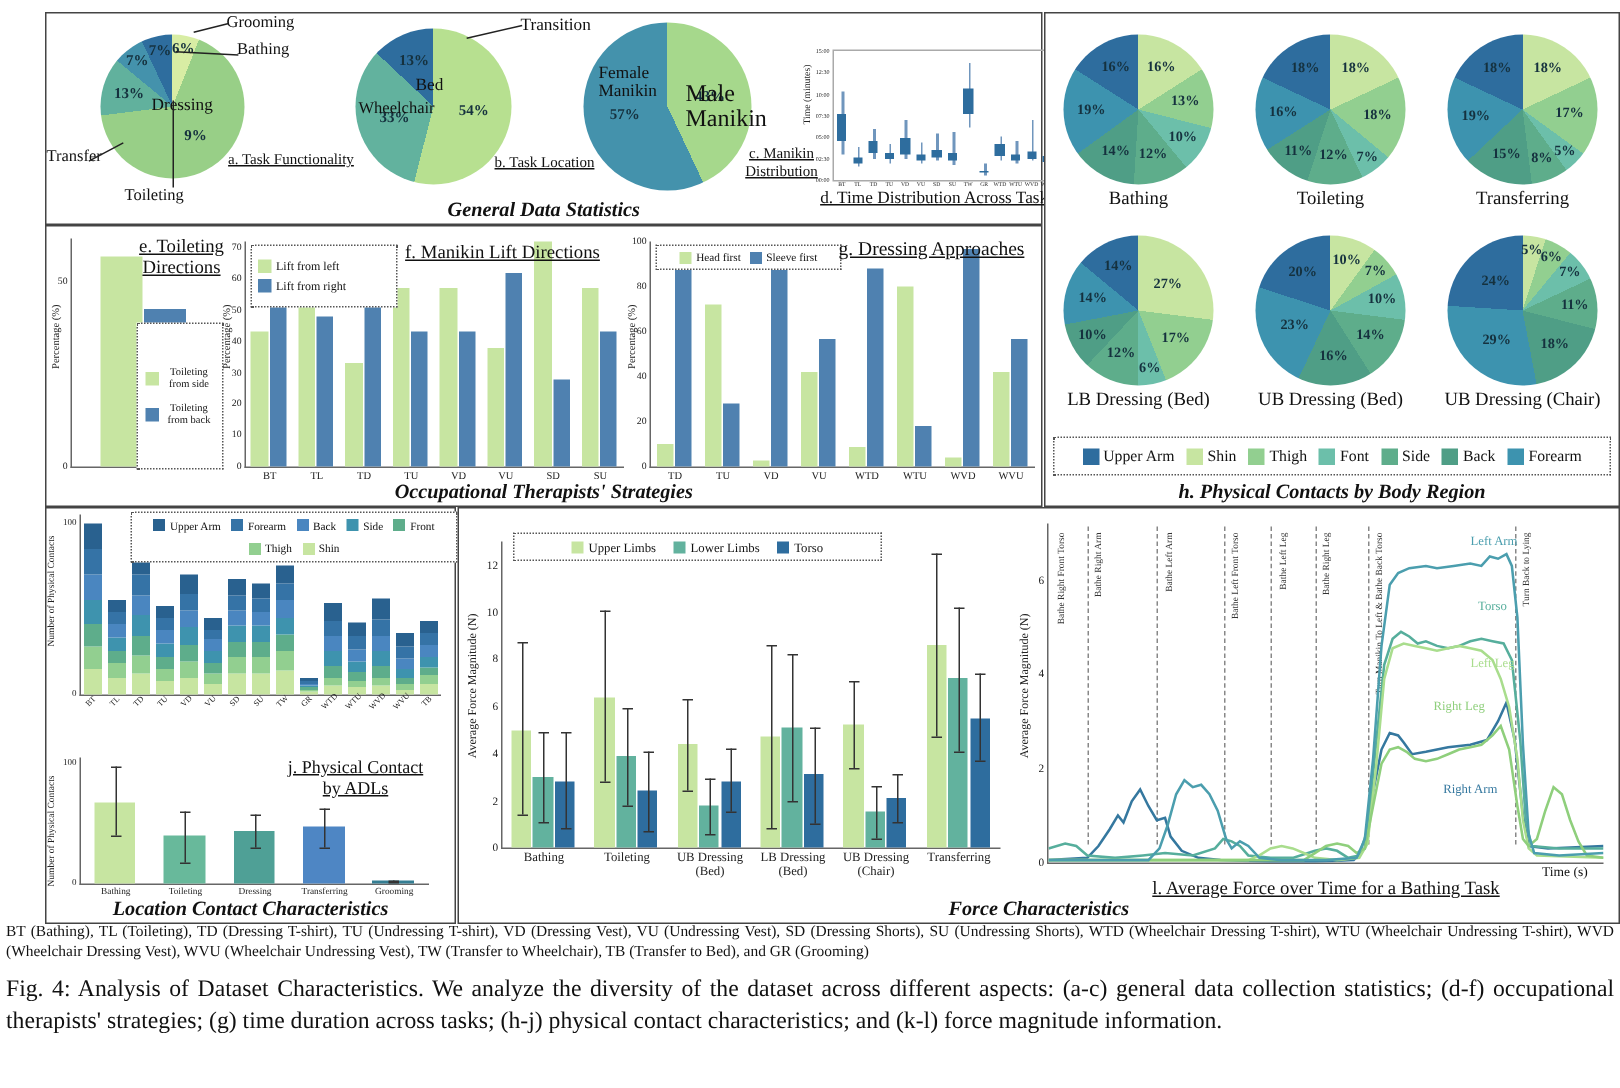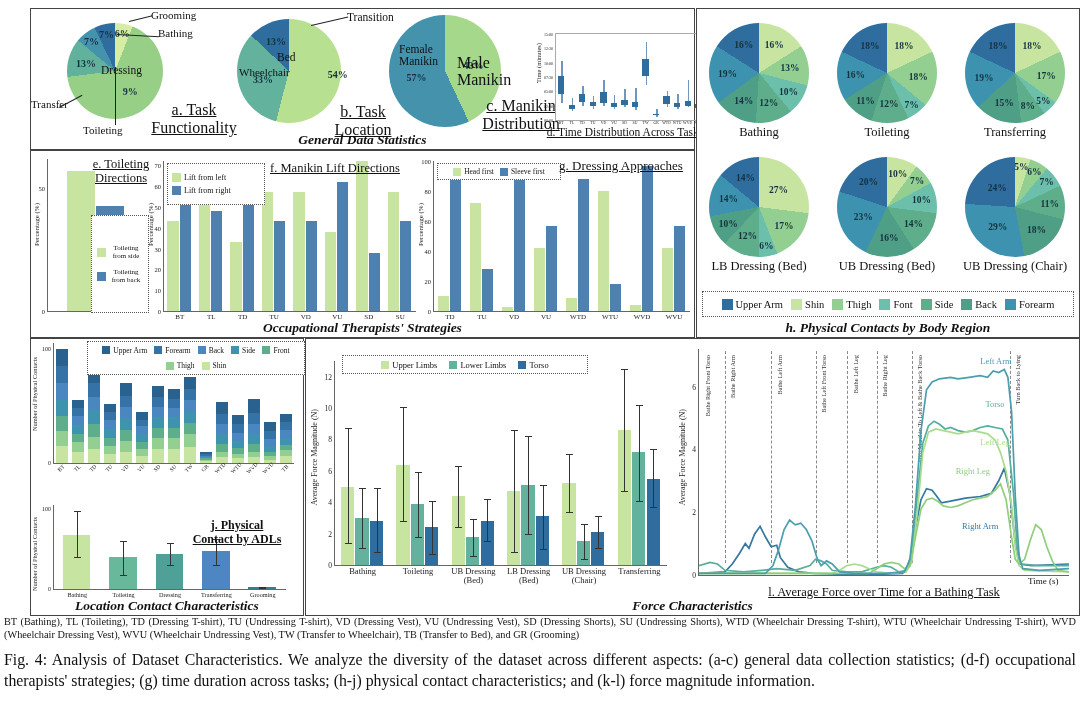--- a/index.html
+++ b/index.html
@@ -5,21 +5,21 @@
   html,body{margin:0;padding:0;background:#fff;}
   .fig{position:relative;width:1080px;height:725px;background:#fff;font-family:"Liberation Serif",serif;color:#111;overflow:hidden;}
   .panelbox{position:absolute;border:1px solid #444;background:#fff;}
   .chart{position:absolute;}
   .axis{border-left:1px solid #666;border-bottom:1px solid #666;}
   .frame{border:1px solid #aaa;}
   .pie{border-radius:50%;}
   .pct{position:absolute;transform:translate(-50%,-50%);font-weight:bold;font-size:10px;color:#15313e;white-space:nowrap;}
   .hpie .pct{font-size:9.5px;}
   .plabel{position:absolute;font-size:11px;line-height:1.05;}
-  .ptitle{position:absolute;font-size:16px;text-align:center;text-decoration:underline;line-height:1.15;}
+  .ptitle{position:absolute;font-size:10px;text-align:center;text-decoration:underline;line-height:1.15;}
   .boxcap{position:absolute;left:0;right:0;bottom:1px;text-align:center;font-weight:bold;font-style:italic;font-size:13.5px;}
   .ylab{position:absolute;writing-mode:vertical-rl;transform:rotate(180deg);font-size:7px;color:#222;}
   .ytick{position:absolute;left:-3px;transform:translate(-100%,-50%);font-size:6.5px;color:#222;white-space:nowrap;}
   .xtick{position:absolute;transform:translateX(-50%);font-size:7px;color:#222;white-space:nowrap;}
   .xtick.rot{transform:translateX(-65%) rotate(-45deg);font-size:5.5px;}
   .bar{position:absolute;}
   .err{position:absolute;width:1px;background:#333;}
   .wh{position:absolute;width:1.5px;background:#7096bd;}
   .cap{position:absolute;width:7px;height:1px;background:#333;}
   .legend{position:absolute;border:1.5px dotted #555;background:#fff;display:flex;align-items:center;justify-content:center;gap:6px;font-size:8px;}
@@ -62,21 +62,21 @@
     <span class="plabel" style="left:127px;top:19px;">Bathing</span>
     <span class="plabel" style="left:0px;top:90px;">Transfer</span>
     <span class="plabel" style="left:52px;top:116px;">Toileting</span>
     <div class="lead" style="left:98px;top:12px;width:24px;transform:rotate(-14deg);"></div>
     <div class="lead" style="left:86px;top:25px;width:42px;transform:rotate(3deg);"></div>
     <div class="lead" style="left:28px;top:98px;width:26px;transform:rotate(-28deg);"></div>
     <div class="lead" style="left:84px;top:58px;width:1.2px;height:58px;"></div>
     <div class="ptitle" style="left:118px;top:92px;width:90px;">a. Task Functionality</div>
 
     <div id="pie-b" class="chart pie" style="left: 206px; top: 10px; width: 104px; height: 104px; background: conic-gradient(rgb(183, 224, 144) 0%, rgb(183, 224, 144) 54%, rgb(98, 178, 158) 54%, rgb(98, 178, 158) 87%, rgb(46, 109, 158) 87%, rgb(46, 109, 158) 100%);">
-        <span class="pct" style="left: 78.8268px; top: 55.389px; margin-left: 22px;">54%</span>
+        <span class="pct" style="left: 78.8268px; top: 55.389px;">54%</span>
         <span class="pct" style="left: 26.0337px; top: 59.5439px; text-align: right;">33%</span>
         <span class="pct" style="left: 38.9894px; top: 21.9344px;">13%</span>
       </div>
     <span class="plabel" style="left:246px;top:42px;font-size:11.5px;">Bed</span>
     <span class="plabel" style="left:208px;top:58px;">Wheelchair</span>
     <span class="plabel" style="left:316px;top:2px;font-size:11.5px;">Transition</span>
     <div class="lead" style="left:280px;top:16px;width:38px;transform:rotate(-13deg);"></div>
     <div class="ptitle" style="left:296px;top:94px;width:72px;">b. Task Location</div>
 
     <div id="pie-c" class="chart pie" style="left: 358px; top: 6px; width: 112px; height: 112px; background: conic-gradient(rgb(166, 216, 140) 0%, rgb(166, 216, 140) 43%, rgb(68, 146, 172) 43%, rgb(68, 146, 172) 100%);">
@@ -536,21 +536,21 @@
         <div class="bar" style="left: 194.416px; width: 27.568px; top: 82.4px; height: 1.6px; background: rgb(53, 126, 147);"></div>
         <div class="err" style="left: 208.3px; top: 81.6px; height: 1.6px;"></div>
         <div class="cap" style="left: 205.3px; top: 81.6px;"></div>
         <div class="cap" style="left: 205.3px; top: 83.2px;"></div>
         <span class="xtick" style="left: 23.2px; top: 86px;">Bathing</span>
         <span class="xtick" style="left: 69.6px; top: 86px;">Toileting</span>
         <span class="xtick" style="left: 116px; top: 86px;">Dressing</span>
         <span class="xtick" style="left: 162.4px; top: 86px;">Transferring</span>
         <span class="xtick" style="left: 208.8px; top: 86px;">Grooming</span>
       </div>
-    <div class="ptitle" style="left:158px;top:180px;width:96px;font-size:12px;font-weight:bold;">j. Physical Contact by ADLs</div>
+    <div class="ptitle" style="left:158px;top:166px;width:96px;font-size:12px;">j. Physical Contact by ADLs</div>
     <div class="boxcap">Location Contact Characteristics</div>
   </div>
 
   <div class="panelbox" style="left:305px;top:338px;width:773px;height:276px;">
     <div class="ylab" style="left:4px;top:70px;font-size:8px;">Average Force Magnitude (N)</div>
     <div id="k-plot" class="chart axis" style="left:28px;top:22px;width:332px;height:204px;">
         <span class="ytick" style="top: 204px;">0</span>
         <span class="ytick" style="top: 172.615px;">2</span>
         <span class="ytick" style="top: 141.231px;">4</span>
         <span class="ytick" style="top: 109.846px;">6</span>

